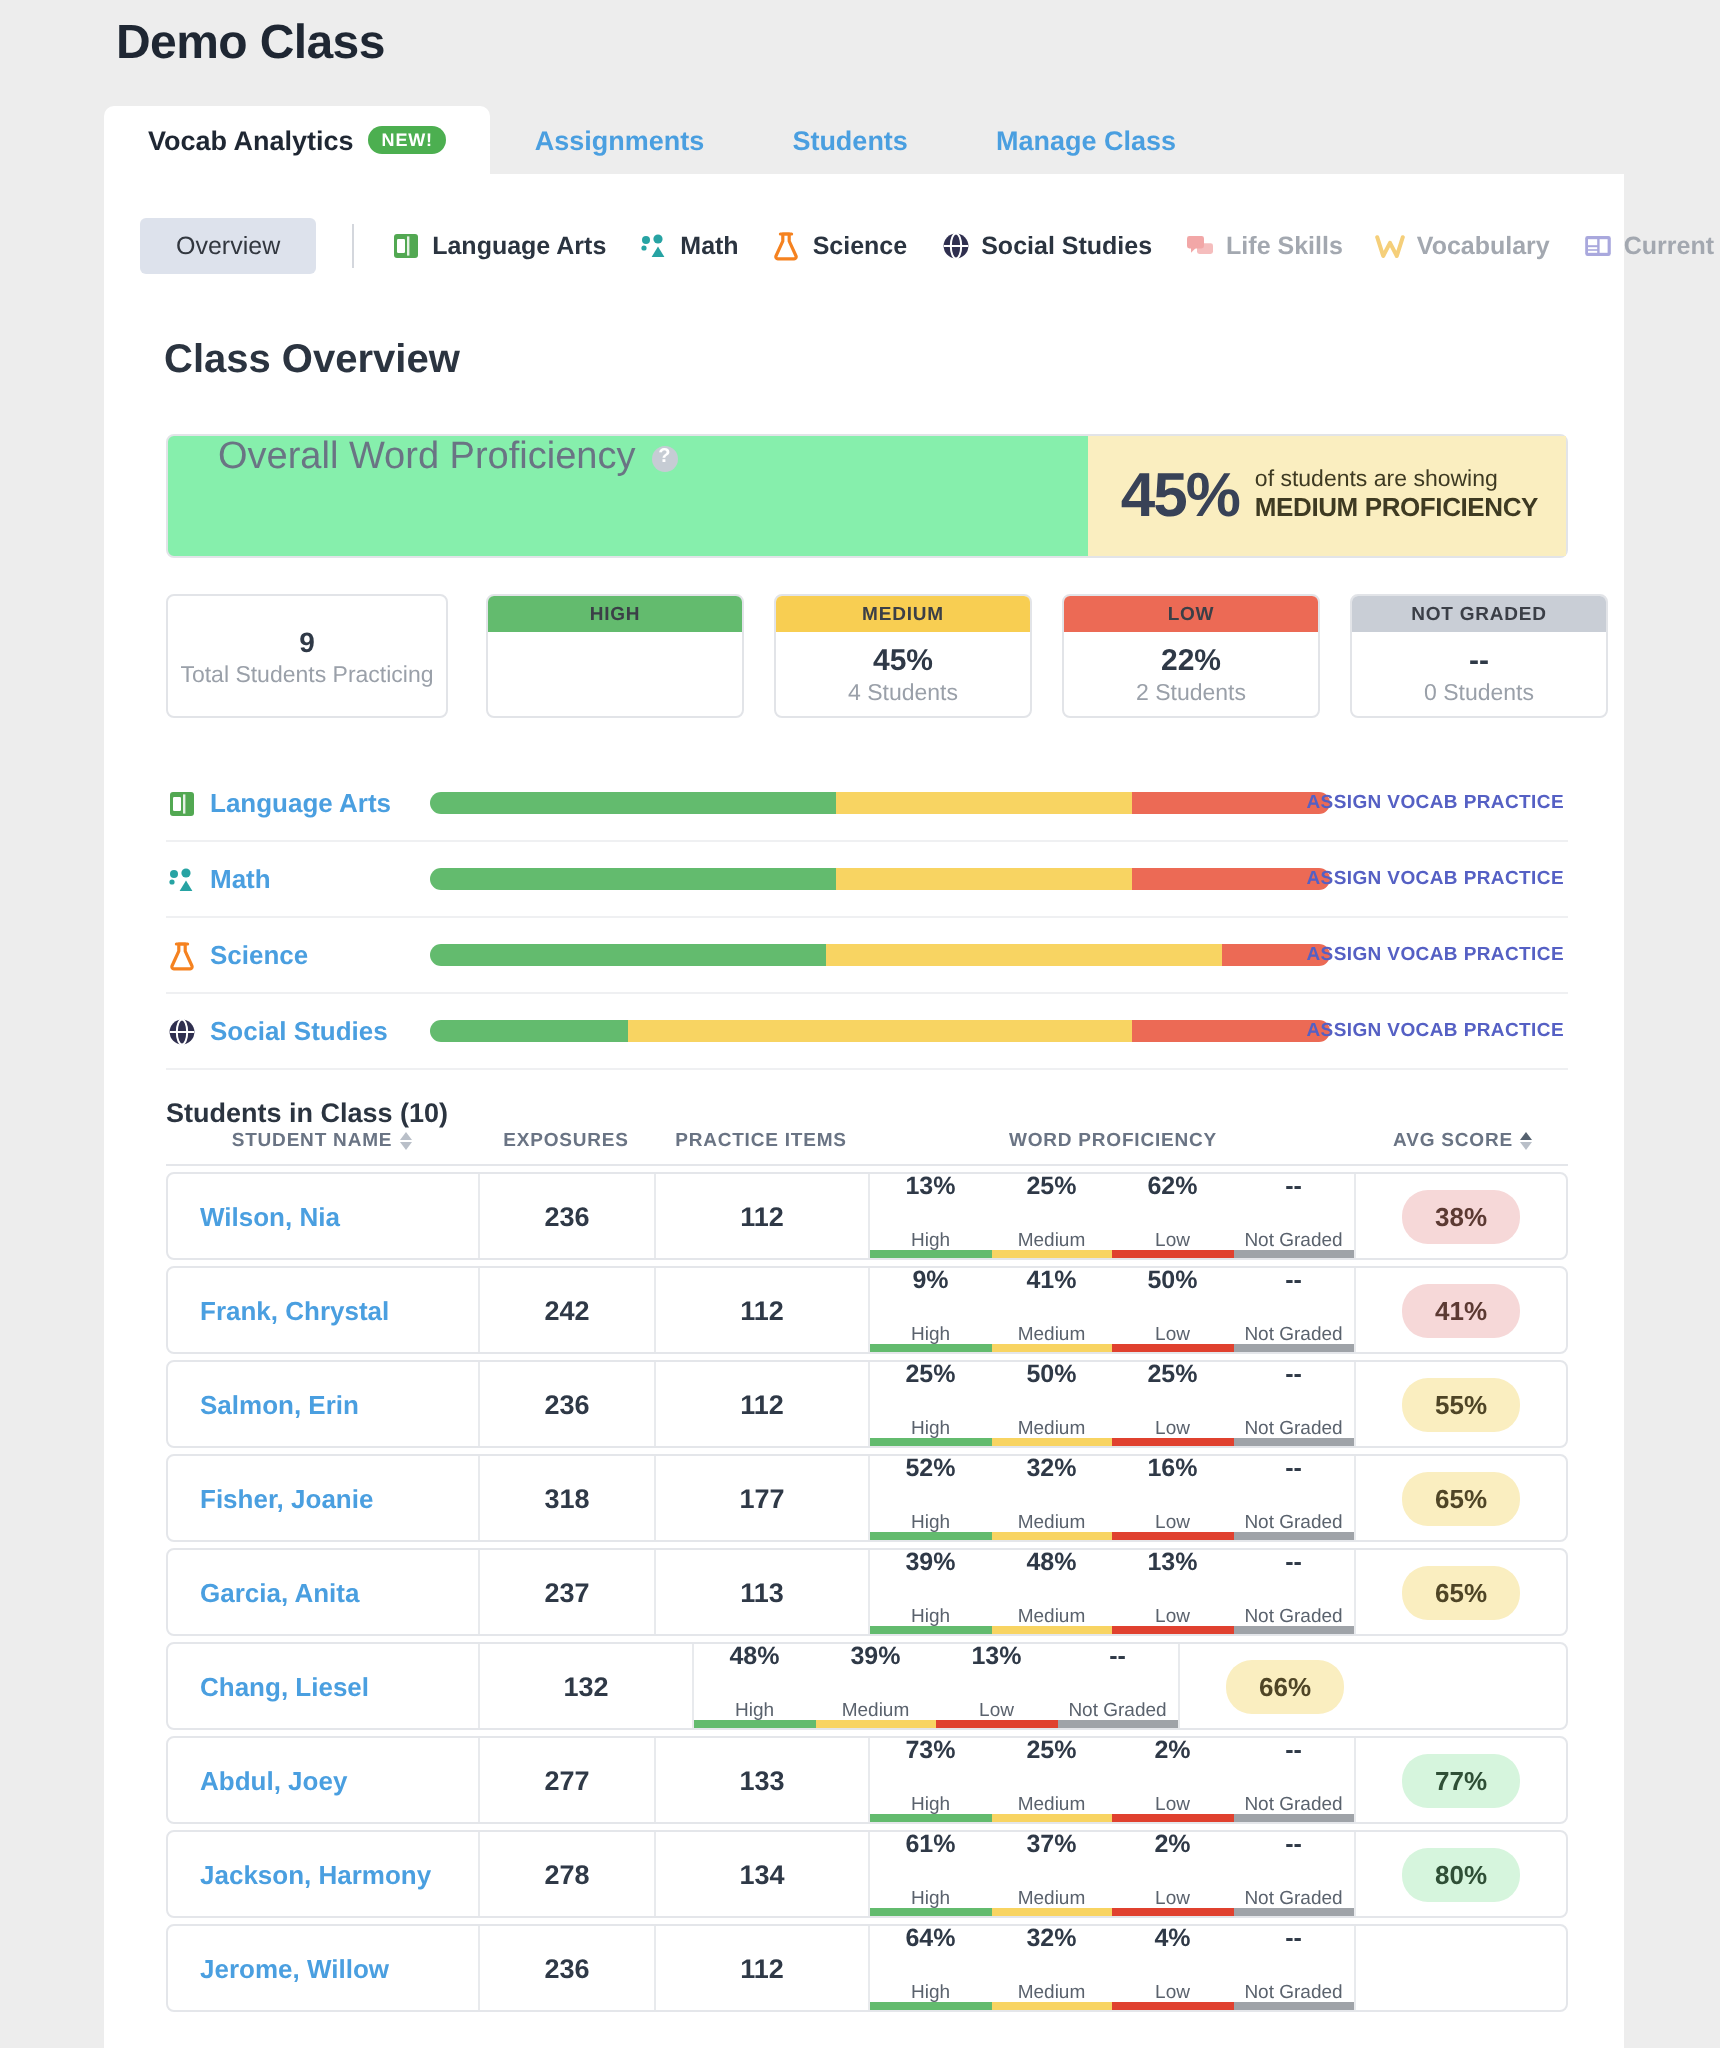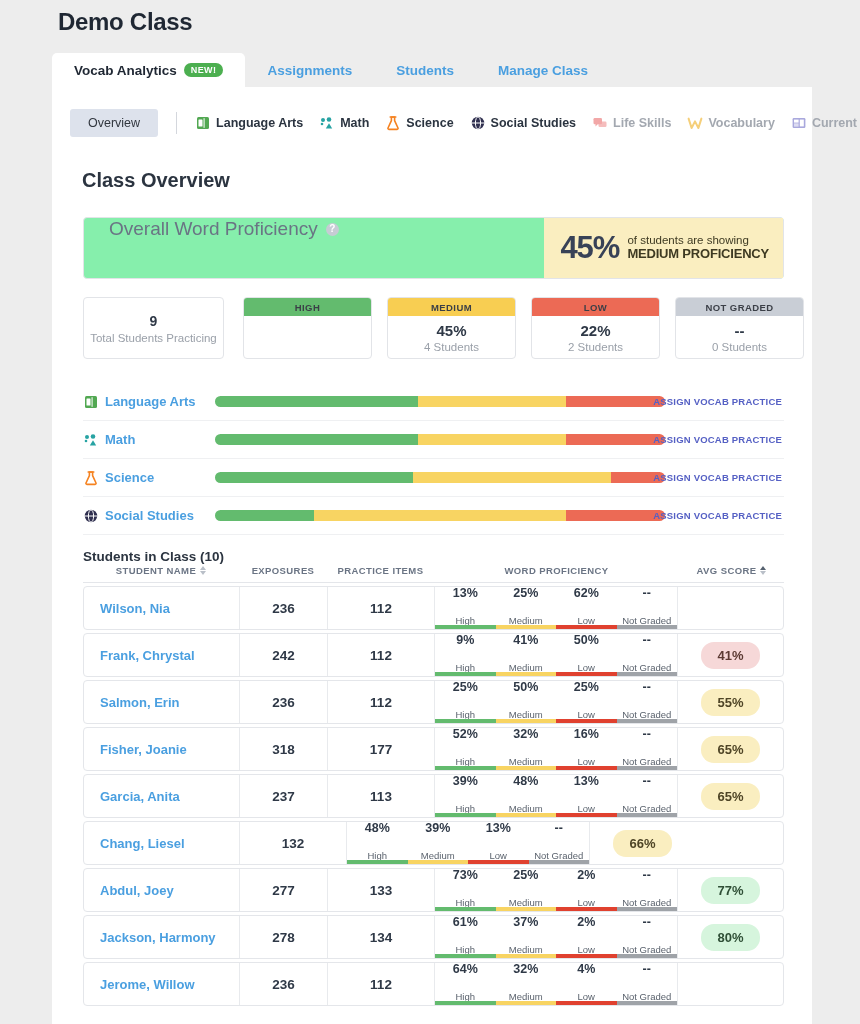--- a/index.html
+++ b/index.html
@@ -462,20 +462,23 @@
         <span class="prof-lbl">Not Graded</span>
       </div>
         <div class="prof-bars">
                   <div style="background:#63bb6e"></div>
                   <div style="background:#f8d462"></div>
                   <div style="background:#e0412f"></div>
                   <div style="background:#9fa3a8"></div>
                 </div>
       </div>
             </div>
+            <div class="td c5">
+      <span class="pill low">38%</span>
+            </div>
           </div>
           <div class="trow">
             <div class="td c1">
       <span class="sname">Frank, Chrystal</span>
             </div>
             <div class="td c2">
       <span class="num">242</span>
             </div>
             <div class="td c3">
       <span class="num">112</span>

